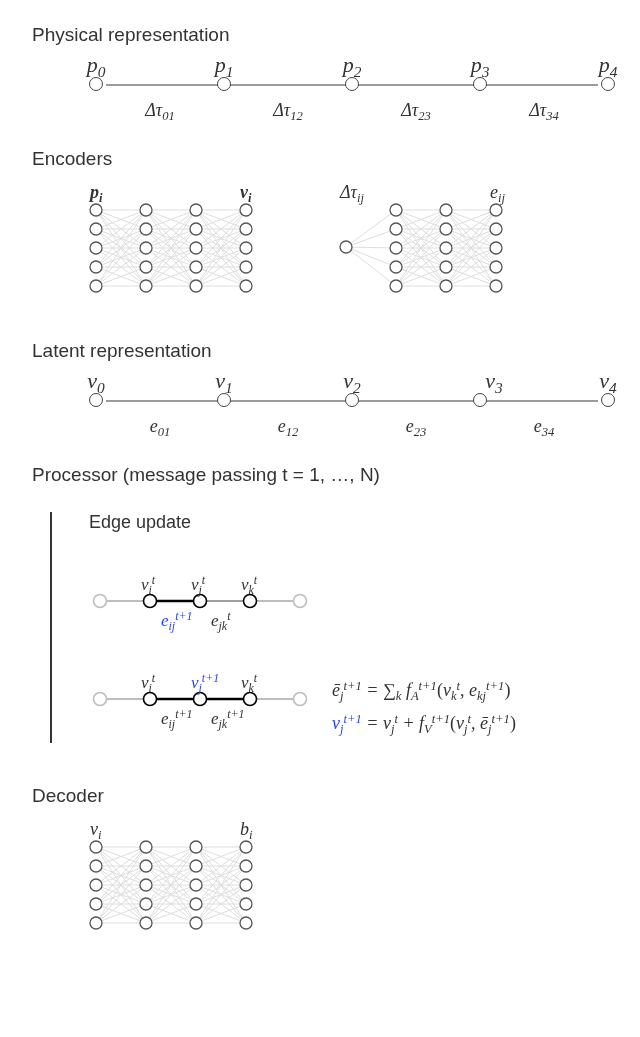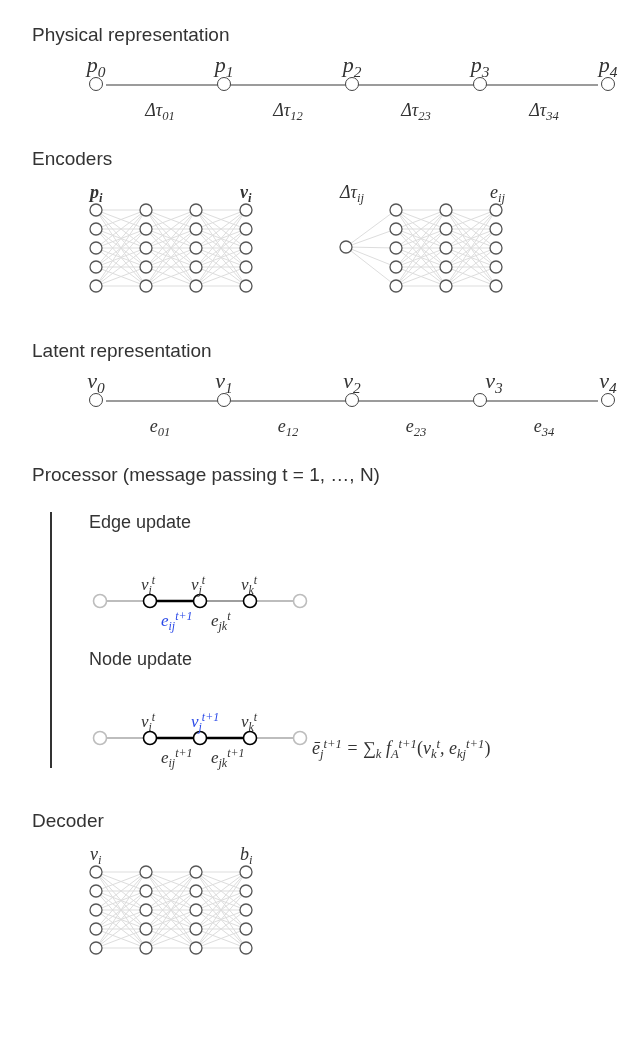--- a/index.html
+++ b/index.html
@@ -70,21 +70,22 @@
     font-style: italic;
     white-space: nowrap;
   }
   .sub { font-size: 0.7em; vertical-align: -0.3em; font-style: italic; }
   .sup { font-size: 0.7em; vertical-align: 0.5em; font-style: italic; }
   .upright { font-style: normal; }
   .proc-body { margin-left: 18px; border-left: 2px solid #333; padding-left: 30px; }
   .proc-sub { font-size: 18px; margin: 2px 0 6px 7px; font-weight:300;}
   .upd-row {
     display: flex;
-    align-items: flex-end;
+    align-items: flex-start;
+    gap: 20px;
     margin-bottom: 18px;
     margin-top: 42px;
   }
   .upd-graph-wrap { position: relative; width: 230px; height: 56px; flex: 0 0 230px; }
   .upd-eq-col { flex: 1; font-size: 18px; }
   .upd-eq-col .math { display: block; margin: 4px 0; font-size: 18px; line-height: 1.5;}
   .blue { color: #2a49e8; }
   .section-gap { height: 24px; }
   .section-gap-sm { height: 10px; }
 </style>
@@ -330,35 +331,35 @@
           <line x1="118" y1="26" x2="168" y2="26" stroke="#9e9e9e" stroke-width="2"></line>
           <line x1="168" y1="26" x2="218" y2="26" stroke="#bdbdbd" stroke-width="2"></line>
           <circle cx="18" cy="26" r="6.5" fill="#fff" stroke="#bdbdbd" stroke-width="1.6"></circle>
           <circle cx="68" cy="26" r="6.5" fill="#fff" stroke="#000" stroke-width="1.6"></circle>
           <circle cx="118" cy="26" r="6.5" fill="#fff" stroke="#000" stroke-width="1.6"></circle>
           <circle cx="168" cy="26" r="6.5" fill="#fff" stroke="#000" stroke-width="1.6"></circle>
           <circle cx="218" cy="26" r="6.5" fill="#fff" stroke="#bdbdbd" stroke-width="1.6"></circle>
         </svg><div class="math" style="position: absolute; top: -2px; left: 59px; font-size: 17px;">v<sub class="sub">i</sub><sup class="sup">t</sup></div><div class="math" style="position: absolute; top: -2px; left: 109px; font-size: 17px;">v<sub class="sub">j</sub><sup class="sup">t</sup></div><div class="math" style="position: absolute; top: -2px; left: 159px; font-size: 17px;">v<sub class="sub">k</sub><sup class="sup">t</sup></div><div class="math" style="position: absolute; top: 34px; left: 79px; font-size: 17px;"><span class="blue">e<sub class="sub">ij</sub><sup class="sup">t+1</sup></span></div><div class="math" style="position: absolute; top: 34px; left: 129px; font-size: 17px;">e<sub class="sub">jk</sub><sup class="sup">t</sup></div></div>
   </div>
 
-  <div class="proc-sub">Node update</div>
   <div class="upd-row">
     <div class="upd-graph-wrap" id="upd-node"><svg width="230" height="56">
           <line x1="18" y1="26" x2="68" y2="26" stroke="#bdbdbd" stroke-width="2"></line>
           <line x1="68" y1="26" x2="118" y2="26" stroke="#000" stroke-width="2.6"></line>
           <line x1="118" y1="26" x2="168" y2="26" stroke="#000" stroke-width="2.6"></line>
           <line x1="168" y1="26" x2="218" y2="26" stroke="#bdbdbd" stroke-width="2"></line>
           <circle cx="18" cy="26" r="6.5" fill="#fff" stroke="#bdbdbd" stroke-width="1.6"></circle>
           <circle cx="68" cy="26" r="6.5" fill="#fff" stroke="#000" stroke-width="1.6"></circle>
           <circle cx="118" cy="26" r="6.5" fill="#fff" stroke="#000" stroke-width="1.6"></circle>
           <circle cx="168" cy="26" r="6.5" fill="#fff" stroke="#000" stroke-width="1.6"></circle>
           <circle cx="218" cy="26" r="6.5" fill="#fff" stroke="#bdbdbd" stroke-width="1.6"></circle>
         </svg><div class="math" style="position: absolute; top: -2px; left: 59px; font-size: 17px;">v<sub class="sub">i</sub><sup class="sup">t</sup></div><div class="math" style="position: absolute; top: -2px; left: 109px; font-size: 17px;"><span class="blue">v<sub class="sub">j</sub><sup class="sup">t+1</sup></span></div><div class="math" style="position: absolute; top: -2px; left: 159px; font-size: 17px;">v<sub class="sub">k</sub><sup class="sup">t</sup></div><div class="math" style="position: absolute; top: 34px; left: 79px; font-size: 17px;">e<sub class="sub">ij</sub><sup class="sup">t+1</sup></div><div class="math" style="position: absolute; top: 34px; left: 129px; font-size: 17px;">e<sub class="sub">jk</sub><sup class="sup">t+1</sup></div></div>
     <div class="upd-eq-col">
       <span class="math" id="eq-node1">ē<sub class="sub">j</sub><sup class="sup">t+1</sup> = ∑<sub class="sub">k</sub> f<sub class="sub">A</sub><sup class="sup">t+1</sup><span class="upright">(</span>v<sub class="sub">k</sub><sup class="sup">t</sup>, e<sub class="sub">kj</sub><sup class="sup">t+1</sup><span class="upright">)</span></span>
+      <span class="math" id="eq-node2"><span class="blue">v<sub class="sub">j</sub><sup class="sup">t+1</sup></span> = v<sub class="sub">j</sub><sup class="sup">t</sup> + f<sub class="sub">V</sub><sup class="sup">t+1</sup><span class="upright">(</span>v<sub class="sub">j</sub><sup class="sup">t</sup>, ē<sub class="sub">j</sub><sup class="sup">t+1</sup><span class="upright">)</span></span>
     </div>
   </div>
 
 </div>
 <div class="section-gap"></div>
 
 <div class="section-title">Decoder</div>
 <div class="enc-row">
   <div id="dec">
       <div style="position: relative; width: 170px;">

